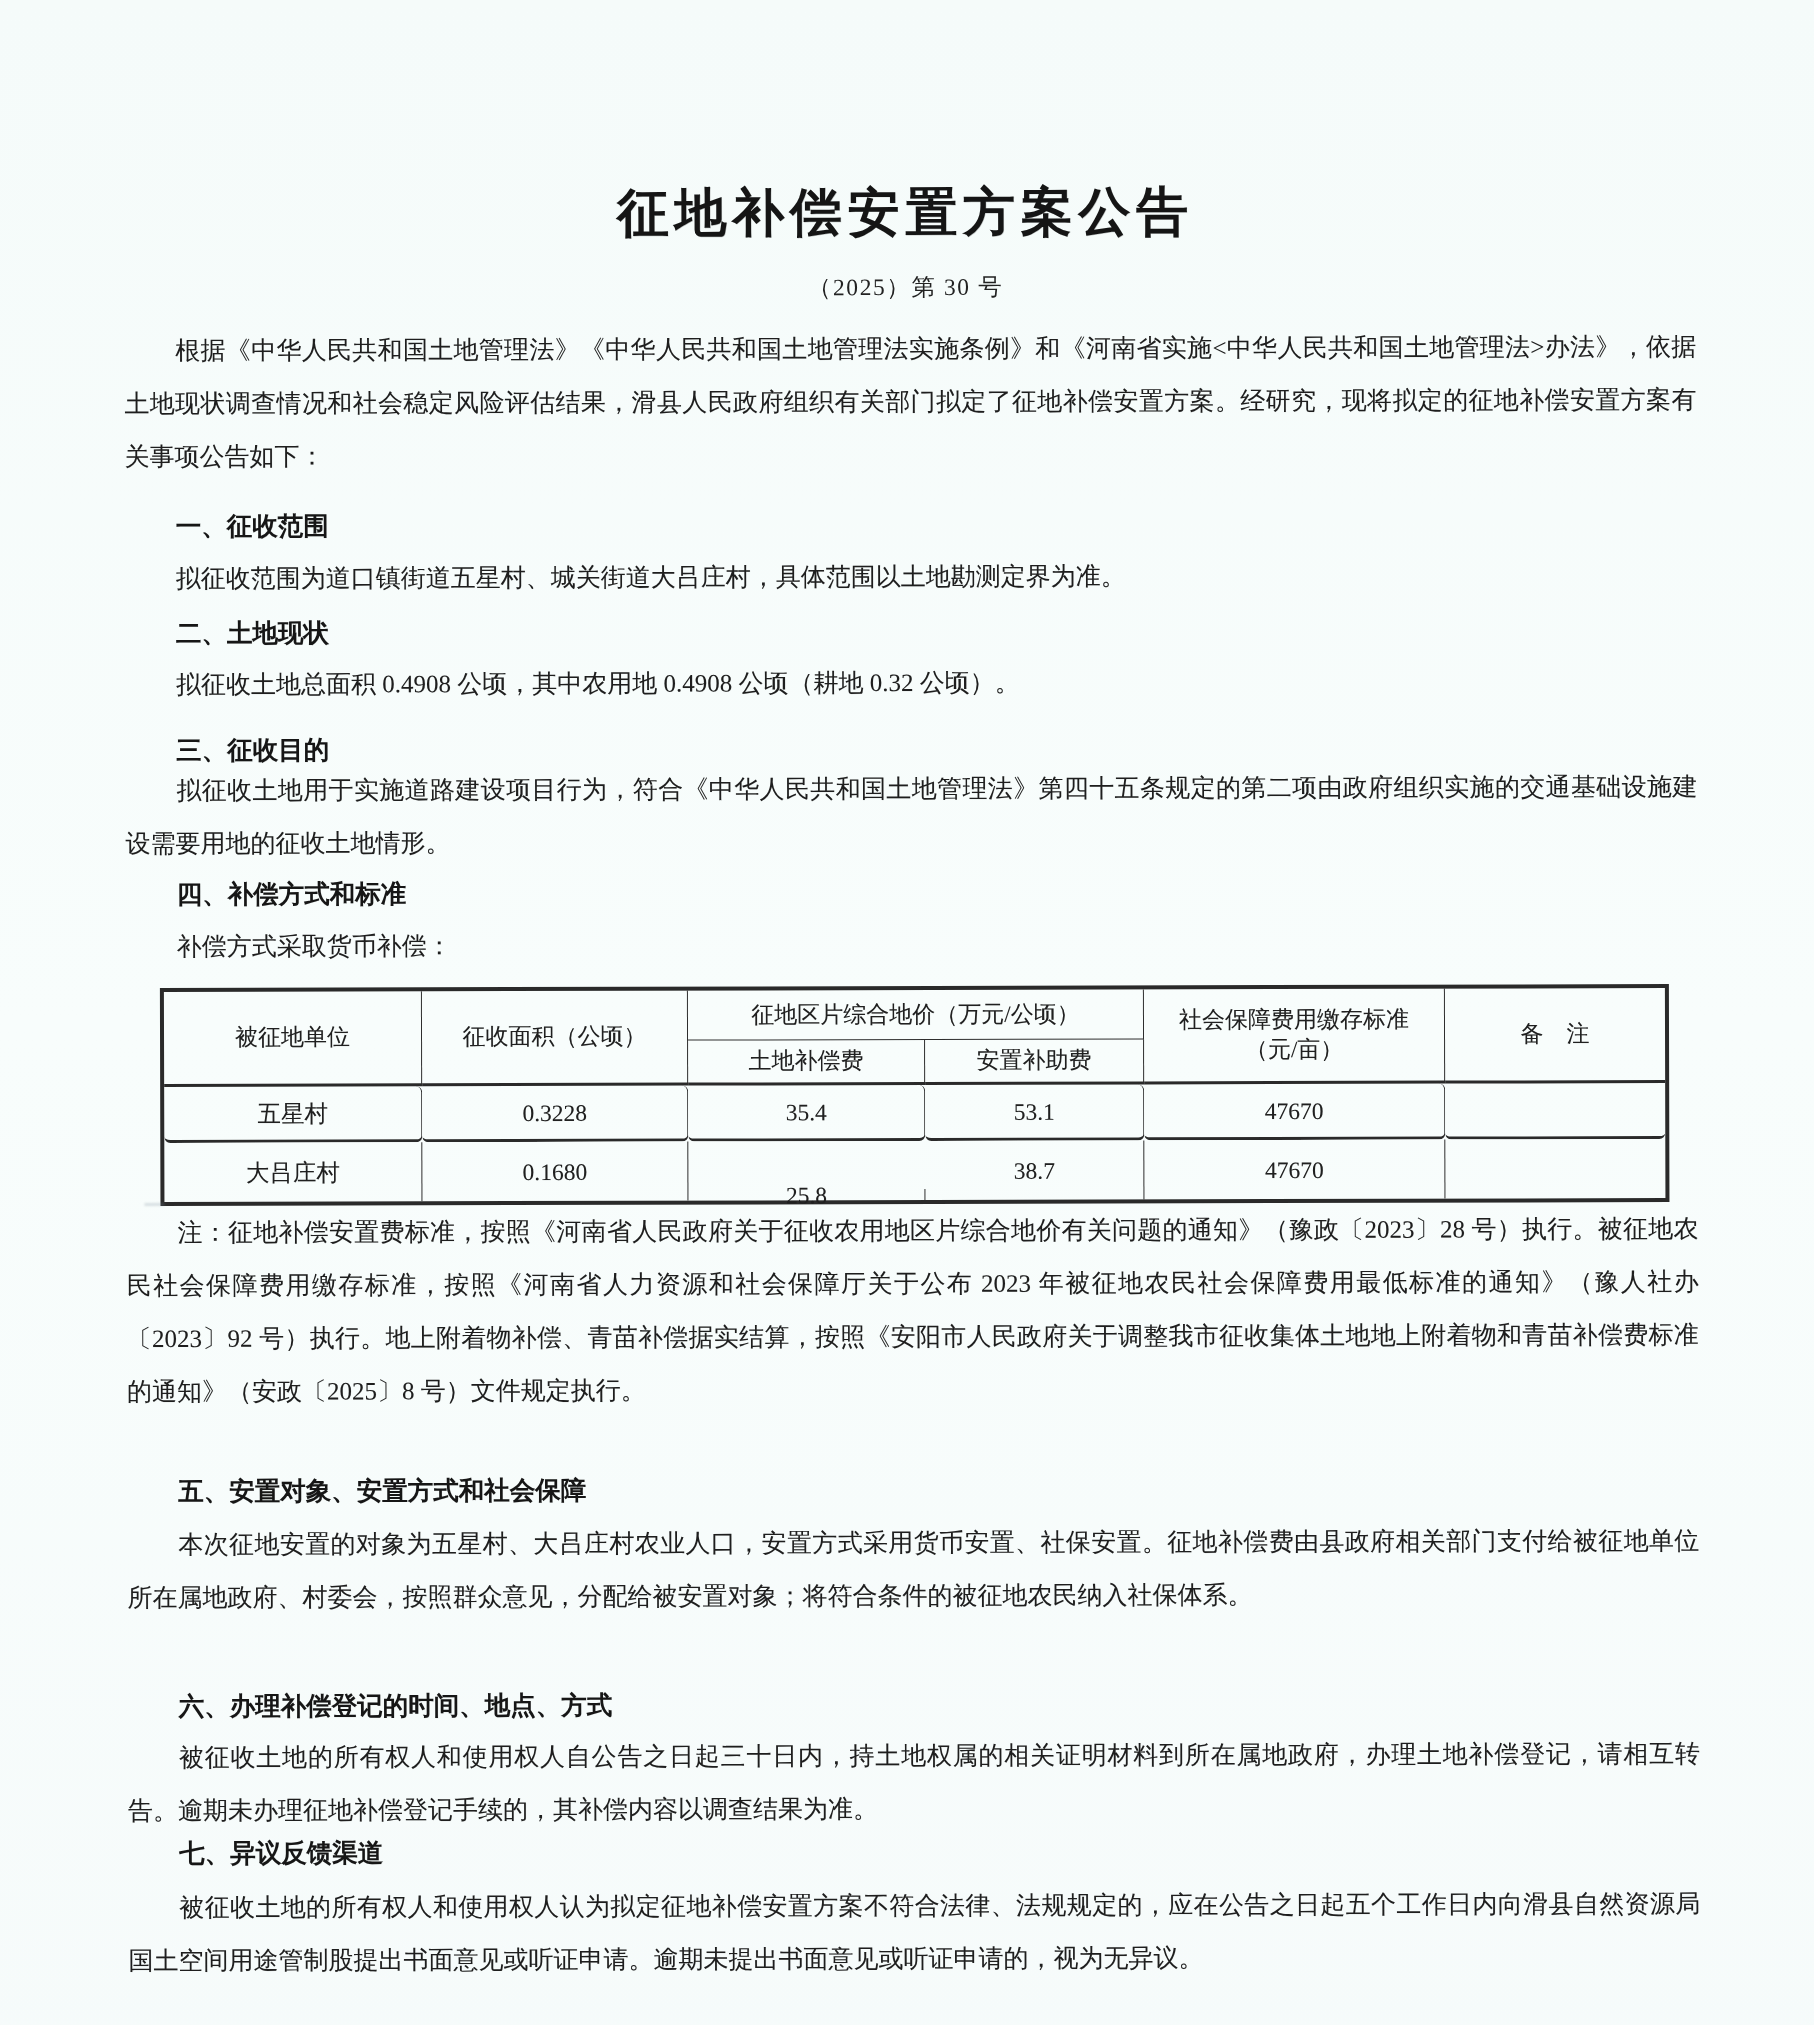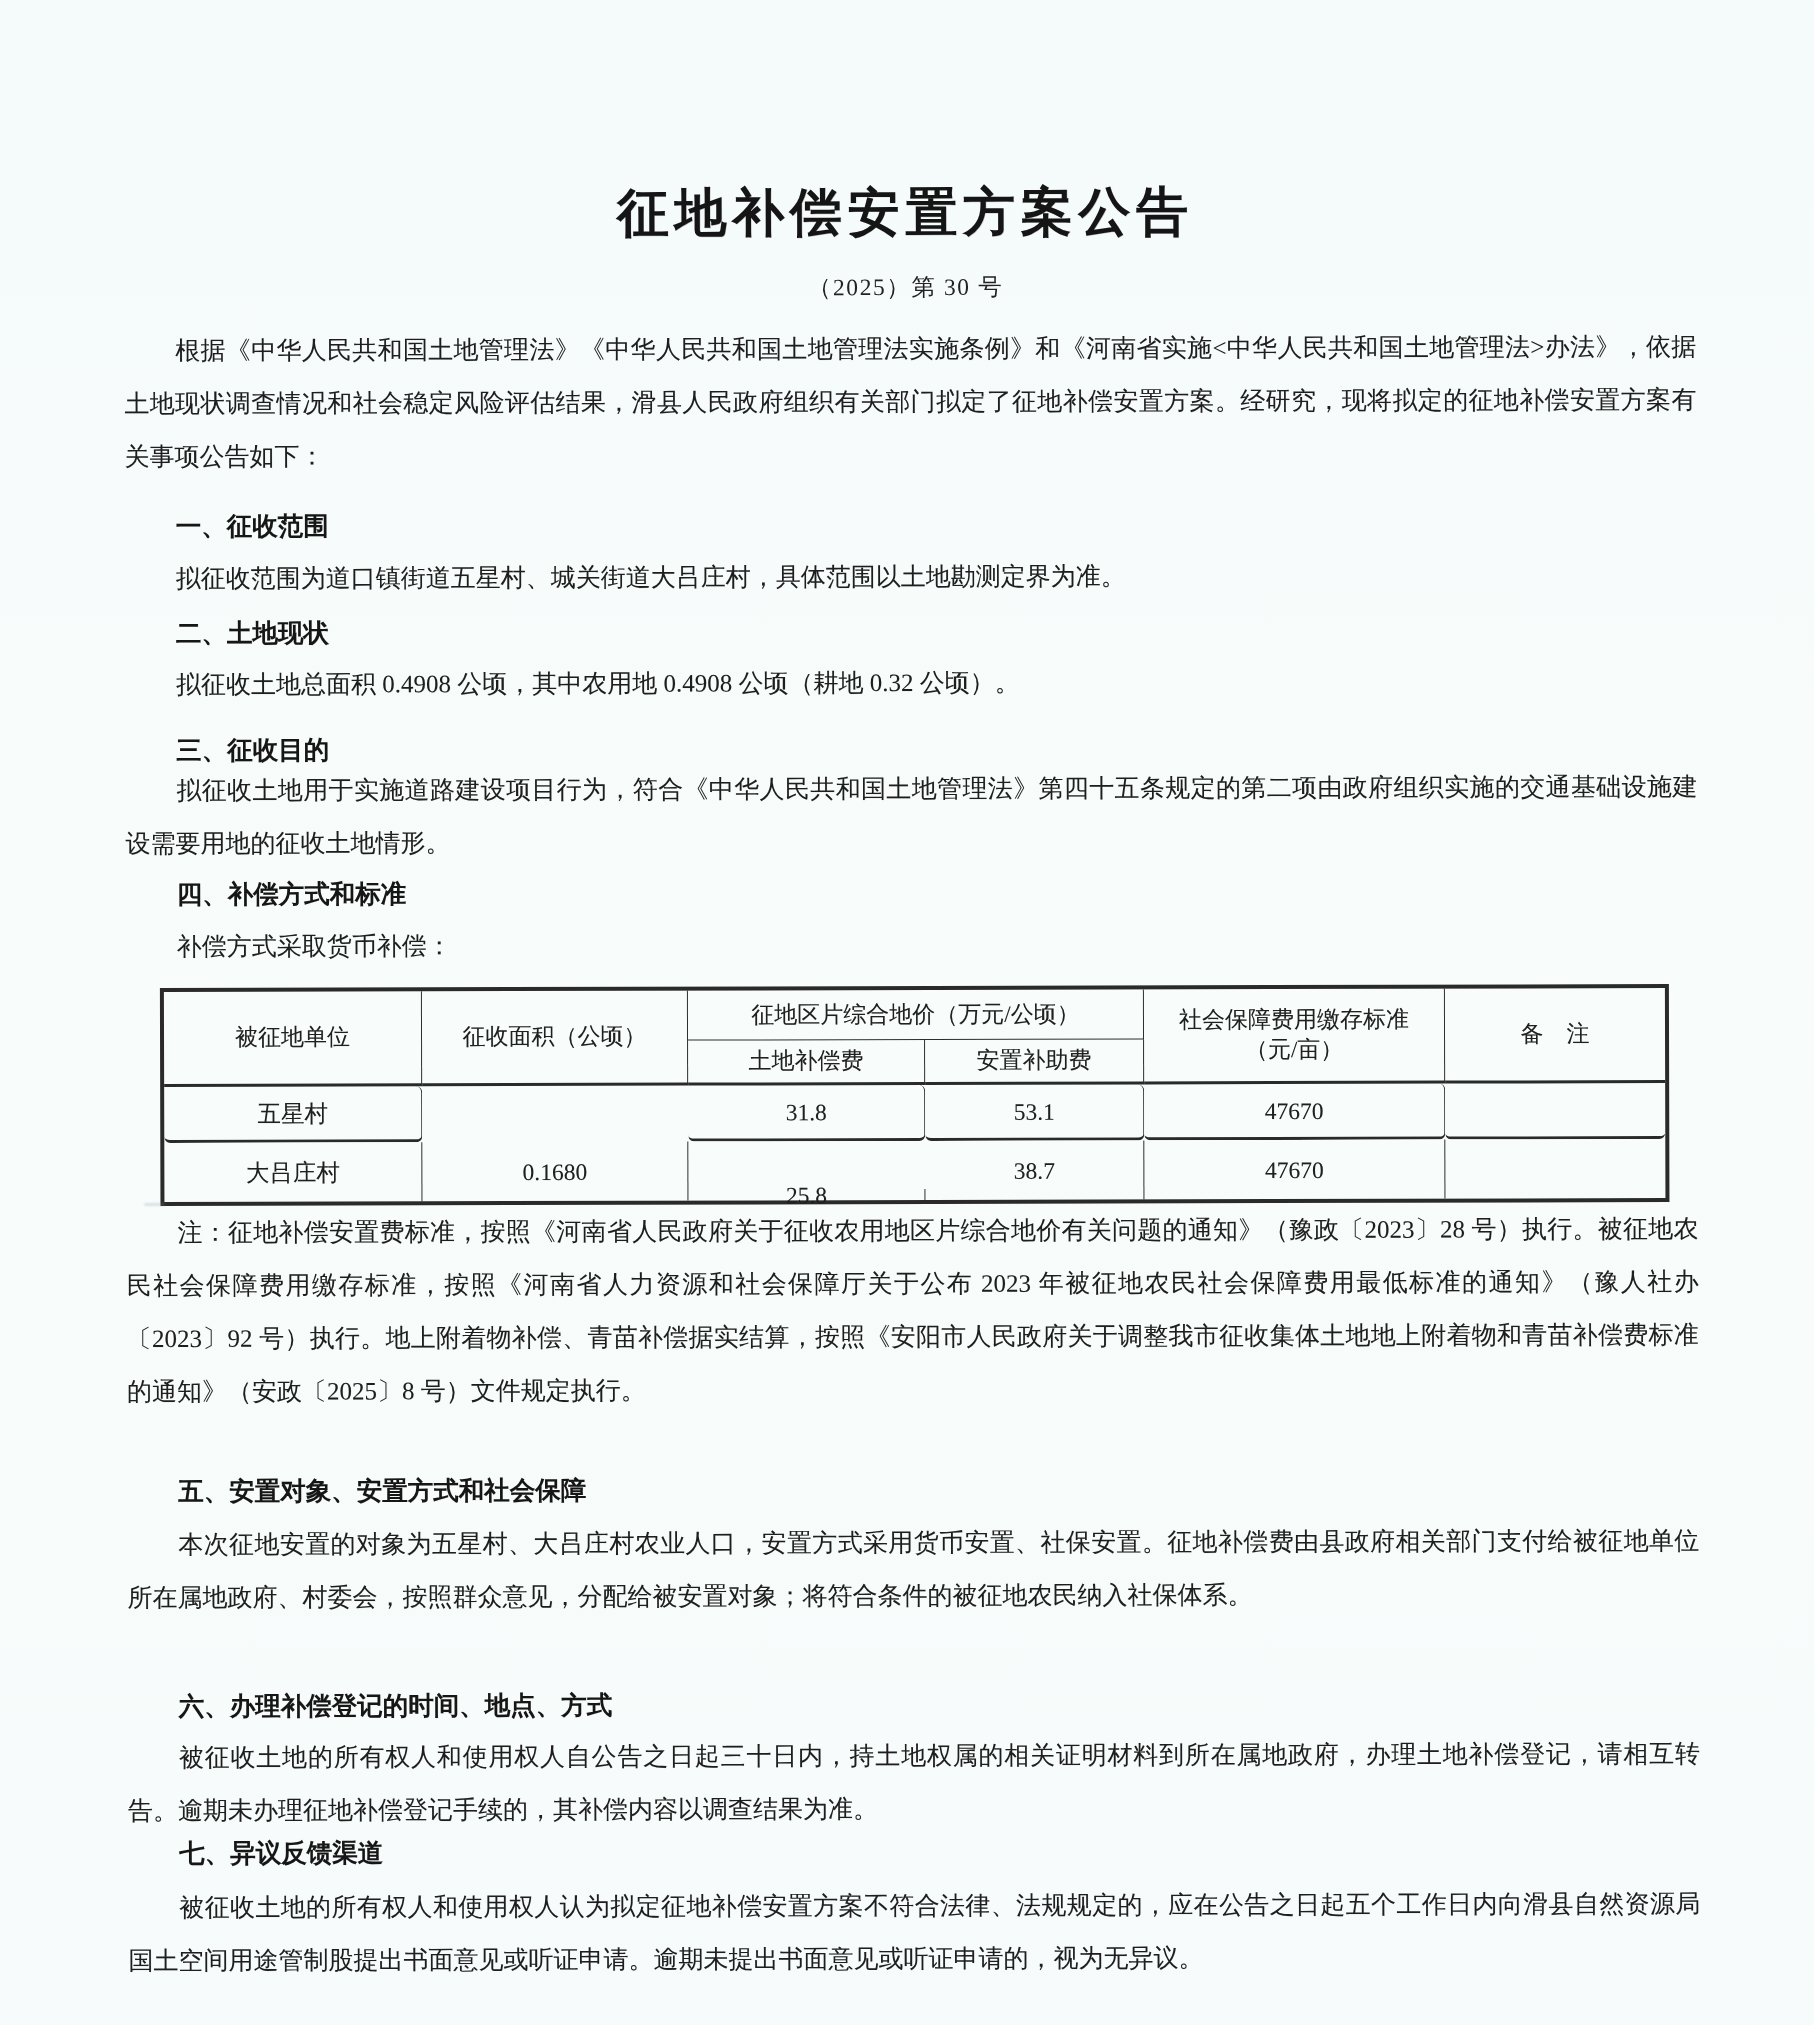--- a/index.html
+++ b/index.html
@@ -116,21 +116,22 @@
       <div class="cell c-price vline hthin">征地区片综合地价（万元/公顷）</div>
       <div class="cell c-land vline hthick">土地补偿费</div>
       <div class="cell c-res vline hthick">安置补助费</div>
       <div class="cell c-social vline hthick">
         <span>社会保障费用缴存标准</span>
         <span>（元/亩）</span>
       </div>
       <div class="cell c-remark hthick">备　注</div>
 
       <div class="cell r1 vline" style="grid-column:1;">五星村</div>
-      <div class="cell r1 vline" style="grid-column:3;">31.8</div>
+      <div class="cell r1 vline" style="grid-column:2;">0.3228</div>
+      <div class="cell r1 vline" style="grid-column:3;">35.4</div>
       <div class="cell r1 vline" style="grid-column:4;">53.1</div>
       <div class="cell r1 vline" style="grid-column:5;">47670</div>
       <div class="cell r1" style="grid-column:6;"></div>
 
       <div class="cell r2 vline" style="grid-column:1;">大吕庄村</div>
       <div class="cell r2 vline" style="grid-column:2;">0.1680</div>
       <div class="cell r2 vline" style="grid-column:3;margin-top:48px;">25.8</div>
       <div class="cell r2 vline" style="grid-column:4;">38.7</div>
       <div class="cell r2 vline" style="grid-column:5;">47670</div>
       <div class="cell r2" style="grid-column:6;"></div>

